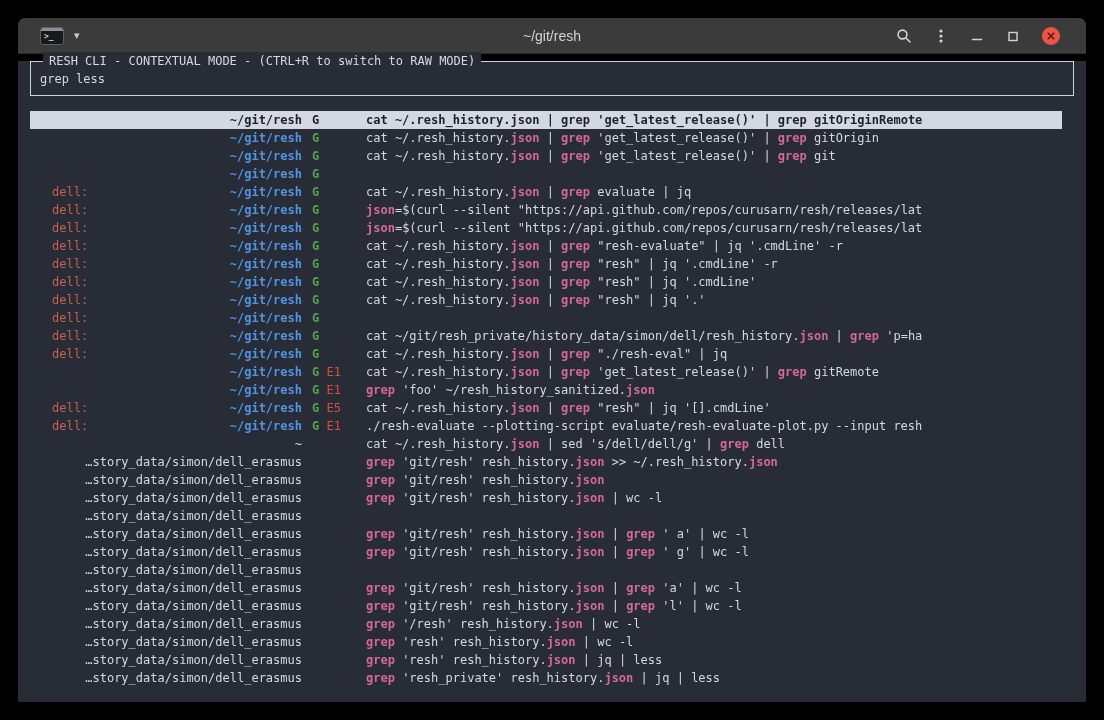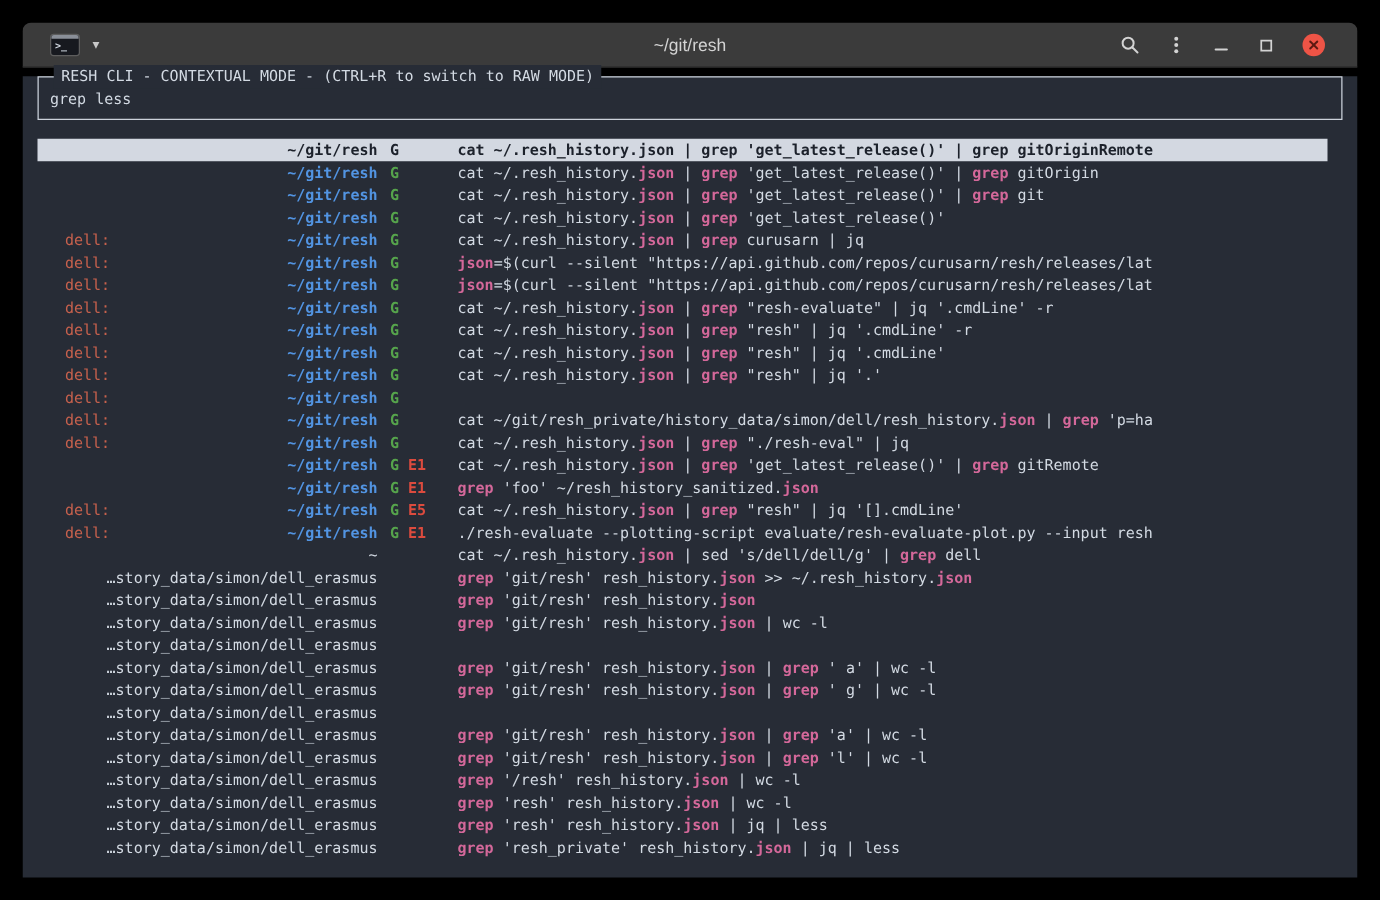--- a/index.html
+++ b/index.html
@@ -34,21 +34,21 @@
   .rows { margin:15px 24px 0 12px; }
   .row { display:flex; height:18px; line-height:18px; white-space:pre; overflow:hidden; padding-left:2px; }
   .row.selected { background:var(--selected-bg,#d3d8e1); color:var(--selected-text,#1c212b); font-weight:bold; }
   .row.selected .dir.git, .row.selected .host, .row.selected .flag, .row.selected .hl { color:inherit; }
   .cell-left { display:flex; width:270px; flex:none; overflow:hidden; }
   .host { color:var(--host,#c7614d);margin-left:20px; }
   .dir { margin-left:auto; }
   .dir.git { color:var(--dir-git,#5294e2); font-weight:bold; }
   .cell-flags { width:64px; flex:none; padding-left:10px; overflow:hidden; }
   .flag.ok { color:var(--flag-ok,#56a44c); font-weight:bold; }
-  .flag.err { color:var(--flag-err,#dc4b3e); font-weight:bold; }
+  .flag.err { color:var(--flag-err,#dc4b3e); font-weight:normal; }
   .cell-cmd { flex:1; overflow:hidden; }
   .hl { color:var(--match,#d4689a); font-weight:bold; }
 </style>
 </head>
 <body>
 
 <div class="window">
   <div class="titlebar">
     <div class="tb-left">
       <div class="tb-btn">
@@ -97,22 +97,22 @@
 
   <div class="terminal">
     <div class="query-box">
       <span class="box-title">RESH CLI - CONTEXTUAL MODE - (CTRL+R to switch to RAW MODE)</span>
       <span class="query">grep less</span>
     </div>
     <div class="rows">
         <div class="row selected"><span class="cell-left"><span class="host"></span><span class="dir git">~/git/resh</span></span><span class="cell-flags"><span class="flag ok">G</span></span><span class="cell-cmd"><span>cat ~/.resh_history.</span><span class="hl">json</span><span> | </span><span class="hl">grep</span><span> 'get_latest_release()' | </span><span class="hl">grep</span><span> gitOriginRemote</span></span></div>
         <div class="row"><span class="cell-left"><span class="host"></span><span class="dir git">~/git/resh</span></span><span class="cell-flags"><span class="flag ok">G</span></span><span class="cell-cmd"><span>cat ~/.resh_history.</span><span class="hl">json</span><span> | </span><span class="hl">grep</span><span> 'get_latest_release()' | </span><span class="hl">grep</span><span> gitOrigin</span></span></div>
         <div class="row"><span class="cell-left"><span class="host"></span><span class="dir git">~/git/resh</span></span><span class="cell-flags"><span class="flag ok">G</span></span><span class="cell-cmd"><span>cat ~/.resh_history.</span><span class="hl">json</span><span> | </span><span class="hl">grep</span><span> 'get_latest_release()' | </span><span class="hl">grep</span><span> git</span></span></div>
-        <div class="row"><span class="cell-left"><span class="host"></span><span class="dir git">~/git/resh</span></span><span class="cell-flags"><span class="flag ok">G</span></span><span class="cell-cmd"><span>cat ~/.resh_history.</span><span class="hl">json</span><span> | </span><span class="hl">grep</span><span> 'get_latest_release()'</span></span></div>
-        <div class="row"><span class="cell-left"><span class="host">dell:</span><span class="dir git">~/git/resh</span></span><span class="cell-flags"><span class="flag ok">G</span></span><span class="cell-cmd"><span>cat ~/.resh_history.</span><span class="hl">json</span><span> | </span><span class="hl">grep</span><span> curusarn | jq</span></span></div>
+        <div class="row"><span class="cell-left"><span class="host"></span><span class="dir git">~/git/resh</span></span><span class="cell-flags"><span class="flag ok">G</span></span></div>
+        <div class="row"><span class="cell-left"><span class="host">dell:</span><span class="dir git">~/git/resh</span></span><span class="cell-flags"><span class="flag ok">G</span></span><span class="cell-cmd"><span>cat ~/.resh_history.</span><span class="hl">json</span><span> | </span><span class="hl">grep</span><span> evaluate | jq</span></span></div>
         <div class="row"><span class="cell-left"><span class="host">dell:</span><span class="dir git">~/git/resh</span></span><span class="cell-flags"><span class="flag ok">G</span></span><span class="cell-cmd"><span class="hl">json</span><span>=$(curl --silent "https://api.github.com/repos/curusarn/resh/releases/lat</span></span></div>
         <div class="row"><span class="cell-left"><span class="host">dell:</span><span class="dir git">~/git/resh</span></span><span class="cell-flags"><span class="flag ok">G</span></span><span class="cell-cmd"><span class="hl">json</span><span>=$(curl --silent "https://api.github.com/repos/curusarn/resh/releases/lat</span></span></div>
         <div class="row"><span class="cell-left"><span class="host">dell:</span><span class="dir git">~/git/resh</span></span><span class="cell-flags"><span class="flag ok">G</span></span><span class="cell-cmd"><span>cat ~/.resh_history.</span><span class="hl">json</span><span> | </span><span class="hl">grep</span><span> "resh-evaluate" | jq '.cmdLine' -r</span></span></div>
         <div class="row"><span class="cell-left"><span class="host">dell:</span><span class="dir git">~/git/resh</span></span><span class="cell-flags"><span class="flag ok">G</span></span><span class="cell-cmd"><span>cat ~/.resh_history.</span><span class="hl">json</span><span> | </span><span class="hl">grep</span><span> "resh" | jq '.cmdLine' -r</span></span></div>
         <div class="row"><span class="cell-left"><span class="host">dell:</span><span class="dir git">~/git/resh</span></span><span class="cell-flags"><span class="flag ok">G</span></span><span class="cell-cmd"><span>cat ~/.resh_history.</span><span class="hl">json</span><span> | </span><span class="hl">grep</span><span> "resh" | jq '.cmdLine'</span></span></div>
         <div class="row"><span class="cell-left"><span class="host">dell:</span><span class="dir git">~/git/resh</span></span><span class="cell-flags"><span class="flag ok">G</span></span><span class="cell-cmd"><span>cat ~/.resh_history.</span><span class="hl">json</span><span> | </span><span class="hl">grep</span><span> "resh" | jq '.'</span></span></div>
         <div class="row"><span class="cell-left"><span class="host">dell:</span><span class="dir git">~/git/resh</span></span><span class="cell-flags"><span class="flag ok">G</span></span></div>
         <div class="row"><span class="cell-left"><span class="host">dell:</span><span class="dir git">~/git/resh</span></span><span class="cell-flags"><span class="flag ok">G</span></span><span class="cell-cmd"><span>cat ~/git/resh_private/history_data/simon/dell/resh_history.</span><span class="hl">json</span><span> | </span><span class="hl">grep</span><span> 'p=ha</span></span></div>
         <div class="row"><span class="cell-left"><span class="host">dell:</span><span class="dir git">~/git/resh</span></span><span class="cell-flags"><span class="flag ok">G</span></span><span class="cell-cmd"><span>cat ~/.resh_history.</span><span class="hl">json</span><span> | </span><span class="hl">grep</span><span> "./resh-eval" | jq</span></span></div>
         <div class="row"><span class="cell-left"><span class="host"></span><span class="dir git">~/git/resh</span></span><span class="cell-flags"><span class="flag ok">G</span><span class="flag err"> E1</span></span><span class="cell-cmd"><span>cat ~/.resh_history.</span><span class="hl">json</span><span> | </span><span class="hl">grep</span><span> 'get_latest_release()' | </span><span class="hl">grep</span><span> gitRemote</span></span></div>

